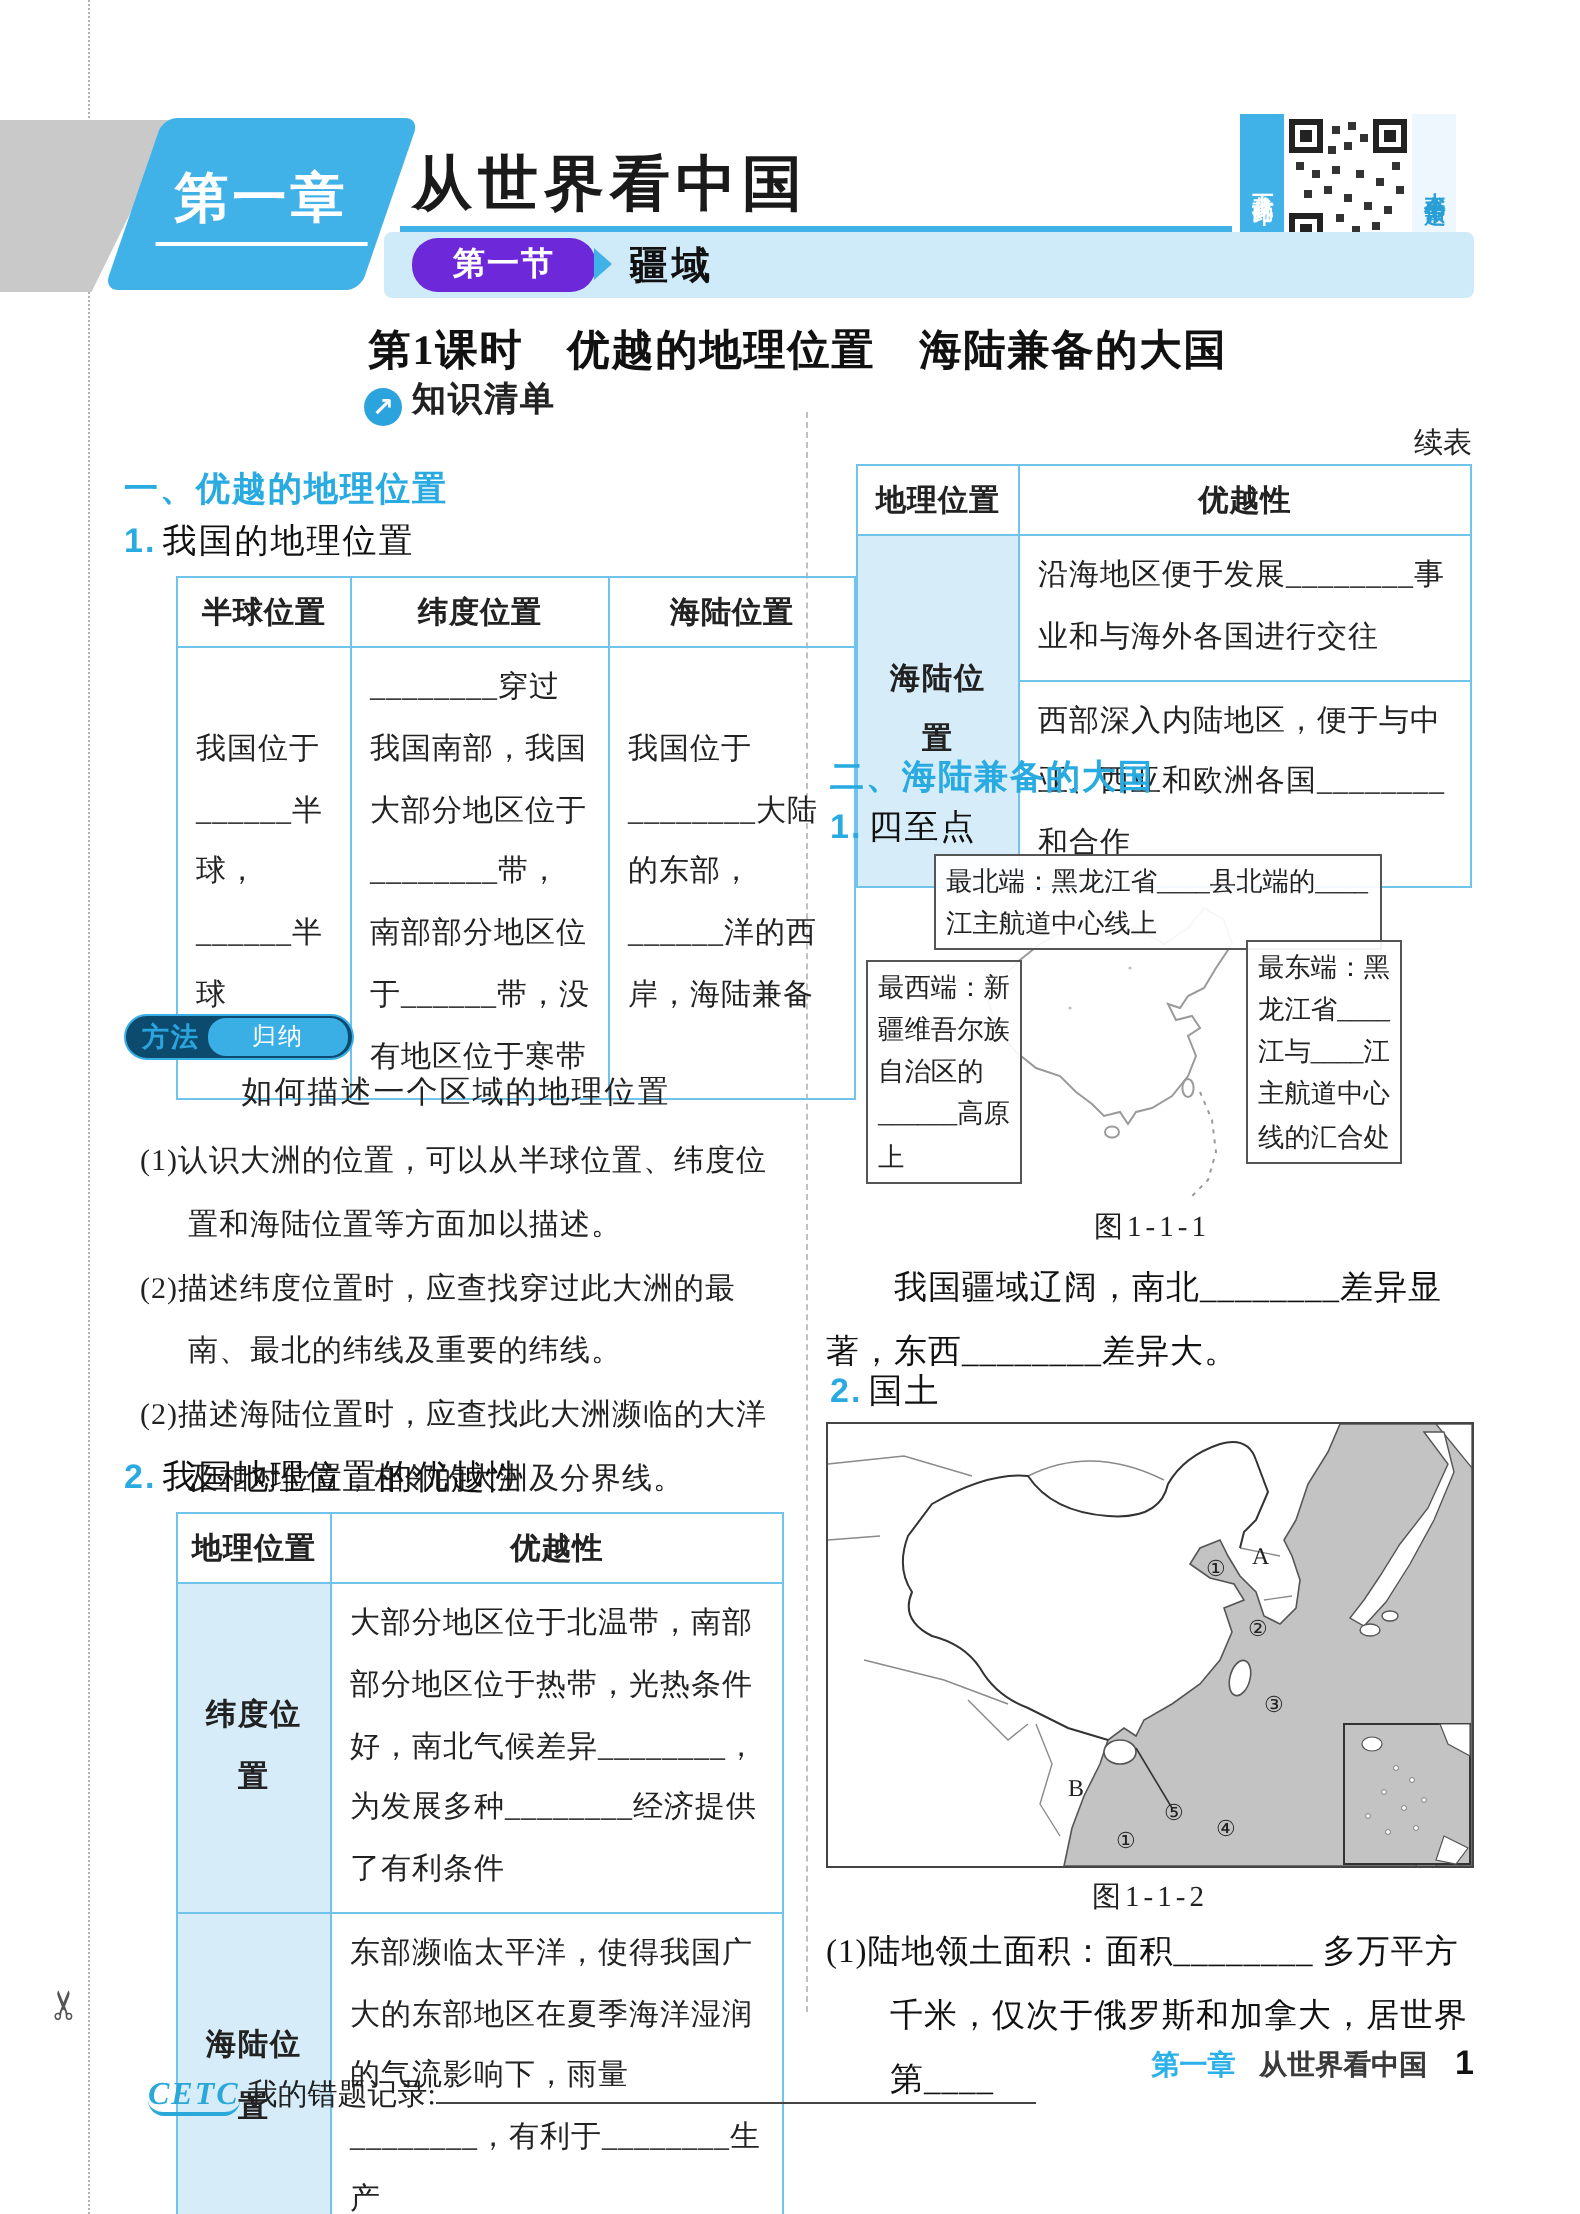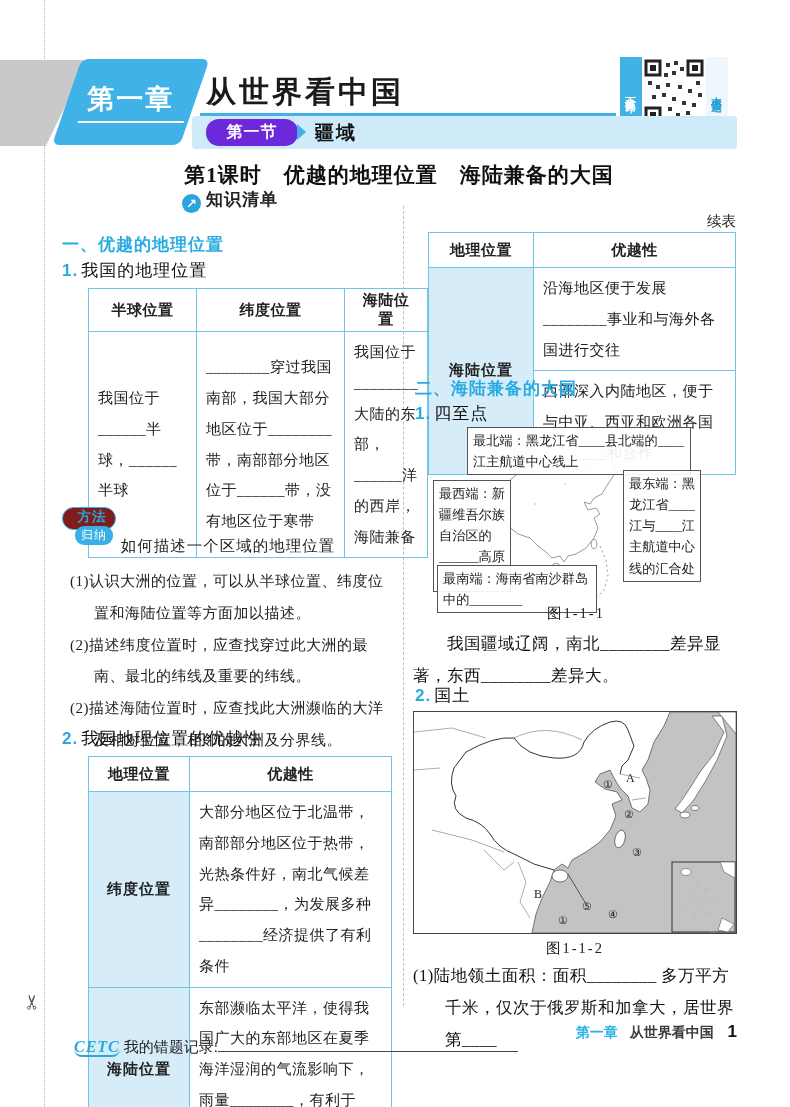--- a/index.html
+++ b/index.html
@@ -39,31 +39,31 @@
              font-size:13px;line-height:19px;text-align:center;vertical-align:-3px;margin-right:5px;font-weight:bold;}
   .know-label{font-size:17px;font-weight:bold;color:#222;letter-spacing:1px;}
   .col-divider{position:absolute;left:403px;top:206px;height:800px;border-left:1.5px dashed #c0c0c0;}
   
   .h-cyan{position:absolute;font-size:17px;font-weight:bold;color:#29abe2;letter-spacing:1px;font-family:"Liberation Sans","DejaVu Sans",sans-serif;}
   .num-item{position:absolute;font-size:17px;color:#111;letter-spacing:1px;}
   .num-item .n{color:#29abe2;font-weight:bold;font-family:"Liberation Sans","DejaVu Sans",sans-serif;margin-right:3px;}
   
   table.sheet{border-collapse:collapse;font-size:15px;letter-spacing:0.5px;}
   table.sheet th,table.sheet td{border:1.6px solid #70c4eb;vertical-align:middle;}
-  table.sheet th{font-weight:bold;text-align:center;height:30px;padding:2px 12px;}
+  table.sheet th{font-weight:bold;text-align:center;height:30px;padding:2px 0;}
   table.sheet td{padding:5px 9px;line-height:2.05;}
   td.lbl{background:#d6edf9;font-weight:bold;text-align:center;padding:4px 6px;letter-spacing:1px;}
   .t1{position:absolute;left:88px;top:288px;width:340px;}
   .t2{position:absolute;left:88px;top:756px;width:304px;}
   .t3{position:absolute;left:428px;top:232px;width:308px;}
   
   .method-badge{position:absolute;left:62px;top:507px;height:21px;border:1.6px solid #3aafe5;border-radius:12px;
-                display:flex;align-items:center;padding:0 2px 0 8px;background:#7f1d1d;flex-direction:column;}
+                display:flex;align-items:center;padding:0 2px 0 8px;background:#0c4a6e;}
   .method-badge .b1{color:#2ba4dd;font-weight:bold;font-size:13.5px;letter-spacing:1px;}
-  .method-badge .b2{background:#3aafe5;color:#fff;font-size:12px;border-radius:9px;padding:1px 6px;margin-left:4px;letter-spacing:1px;}
+  .method-badge .b2{background:#3aafe5;color:#fff;font-size:12px;border-radius:9px;padding:1px 22px;margin-left:4px;letter-spacing:1px;}
   .method-title{position:absolute;left:62px;top:536px;width:332px;text-align:center;font-size:15.5px;color:#222;letter-spacing:1px;}
   .method-list{position:absolute;left:70px;top:566px;width:326px;font-size:15px;line-height:2.12;color:#222;}
   .method-list div{padding-left:24px;text-indent:-24px;letter-spacing:0.5px;}
   
   .continued{position:absolute;left:600px;top:212px;width:136px;text-align:right;font-size:14.5px;color:#222;}
   .fig1{position:absolute;left:415px;top:424px;width:322px;height:198px;}
   .callout{position:absolute;border:1.2px solid #555;background:rgba(255,255,255,0.92);
            font-size:13.2px;line-height:1.6;padding:2px 5px;color:#222;}
   .co-n{left:52px;top:3px;width:212px;}
   .co-w{left:18px;top:56px;width:66px;}
@@ -237,21 +237,20 @@
         <path stroke-dasharray="2,3" d="M185,122 L191,136 L193,152 L189,166 L181,174"></path>
       </g>
       <g fill="#bfbfbf">
         <circle cx="150" cy="60" r="0.8"></circle>
           <circle cx="120" cy="80" r="0.8"></circle>
       </g>
     </svg>
     <div class="callout co-n kai">最北端：黑龙江省____县北端的____江主航道中心线上</div>
     <div class="callout co-w kai">最西端：新疆维吾尔族自治区的______高原上</div>
     <div class="callout co-e kai">最东端：黑龙江省____江与____江主航道中心线的汇合处</div>
-    <div class="callout co-s kai">最南端：海南省南沙群岛中的________</div>
   </div>
   <div class="figcap fig1cap kai">图1-1-1</div>
 
   <div class="para kai" style="left:413px;top:628px;width:324px;">　　我国疆域辽阔，南北________差异显著，东西________差异大。</div>
 
   <div class="num-item kai" style="left:415px;top:684px;">
     <span class="n">2.</span><span>国土</span>
   </div>
 
   <div class="fig2">

